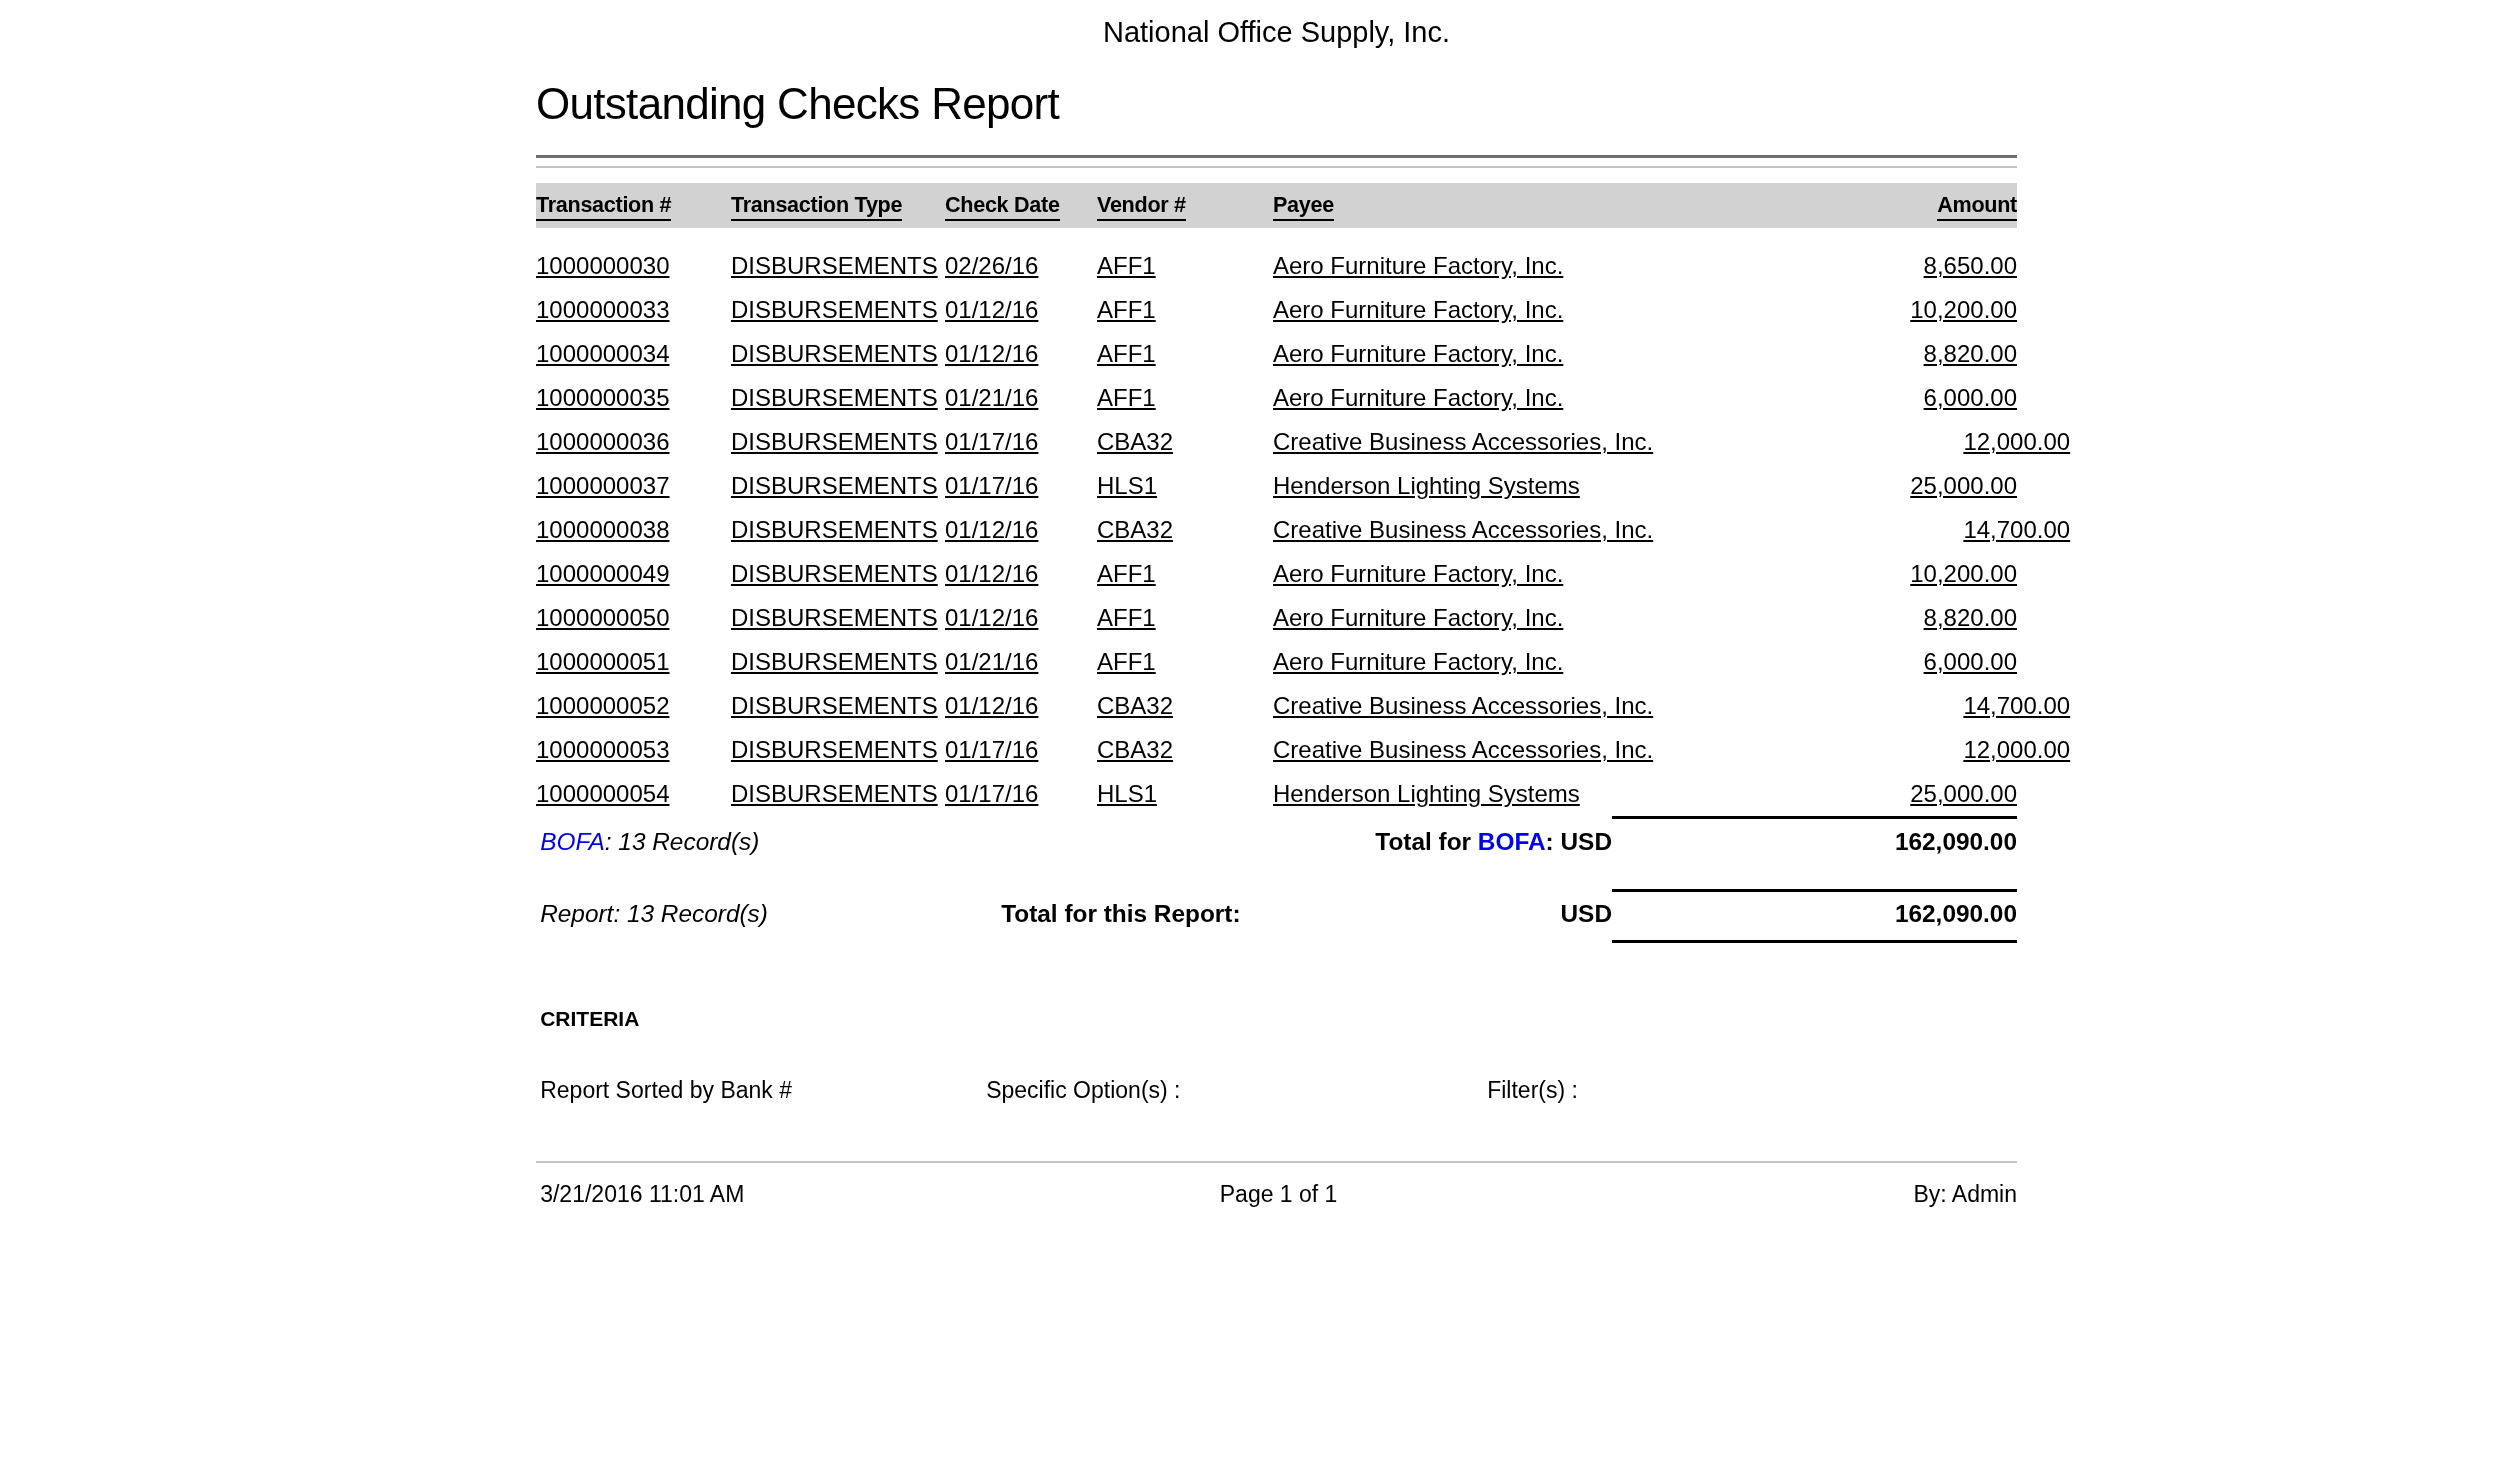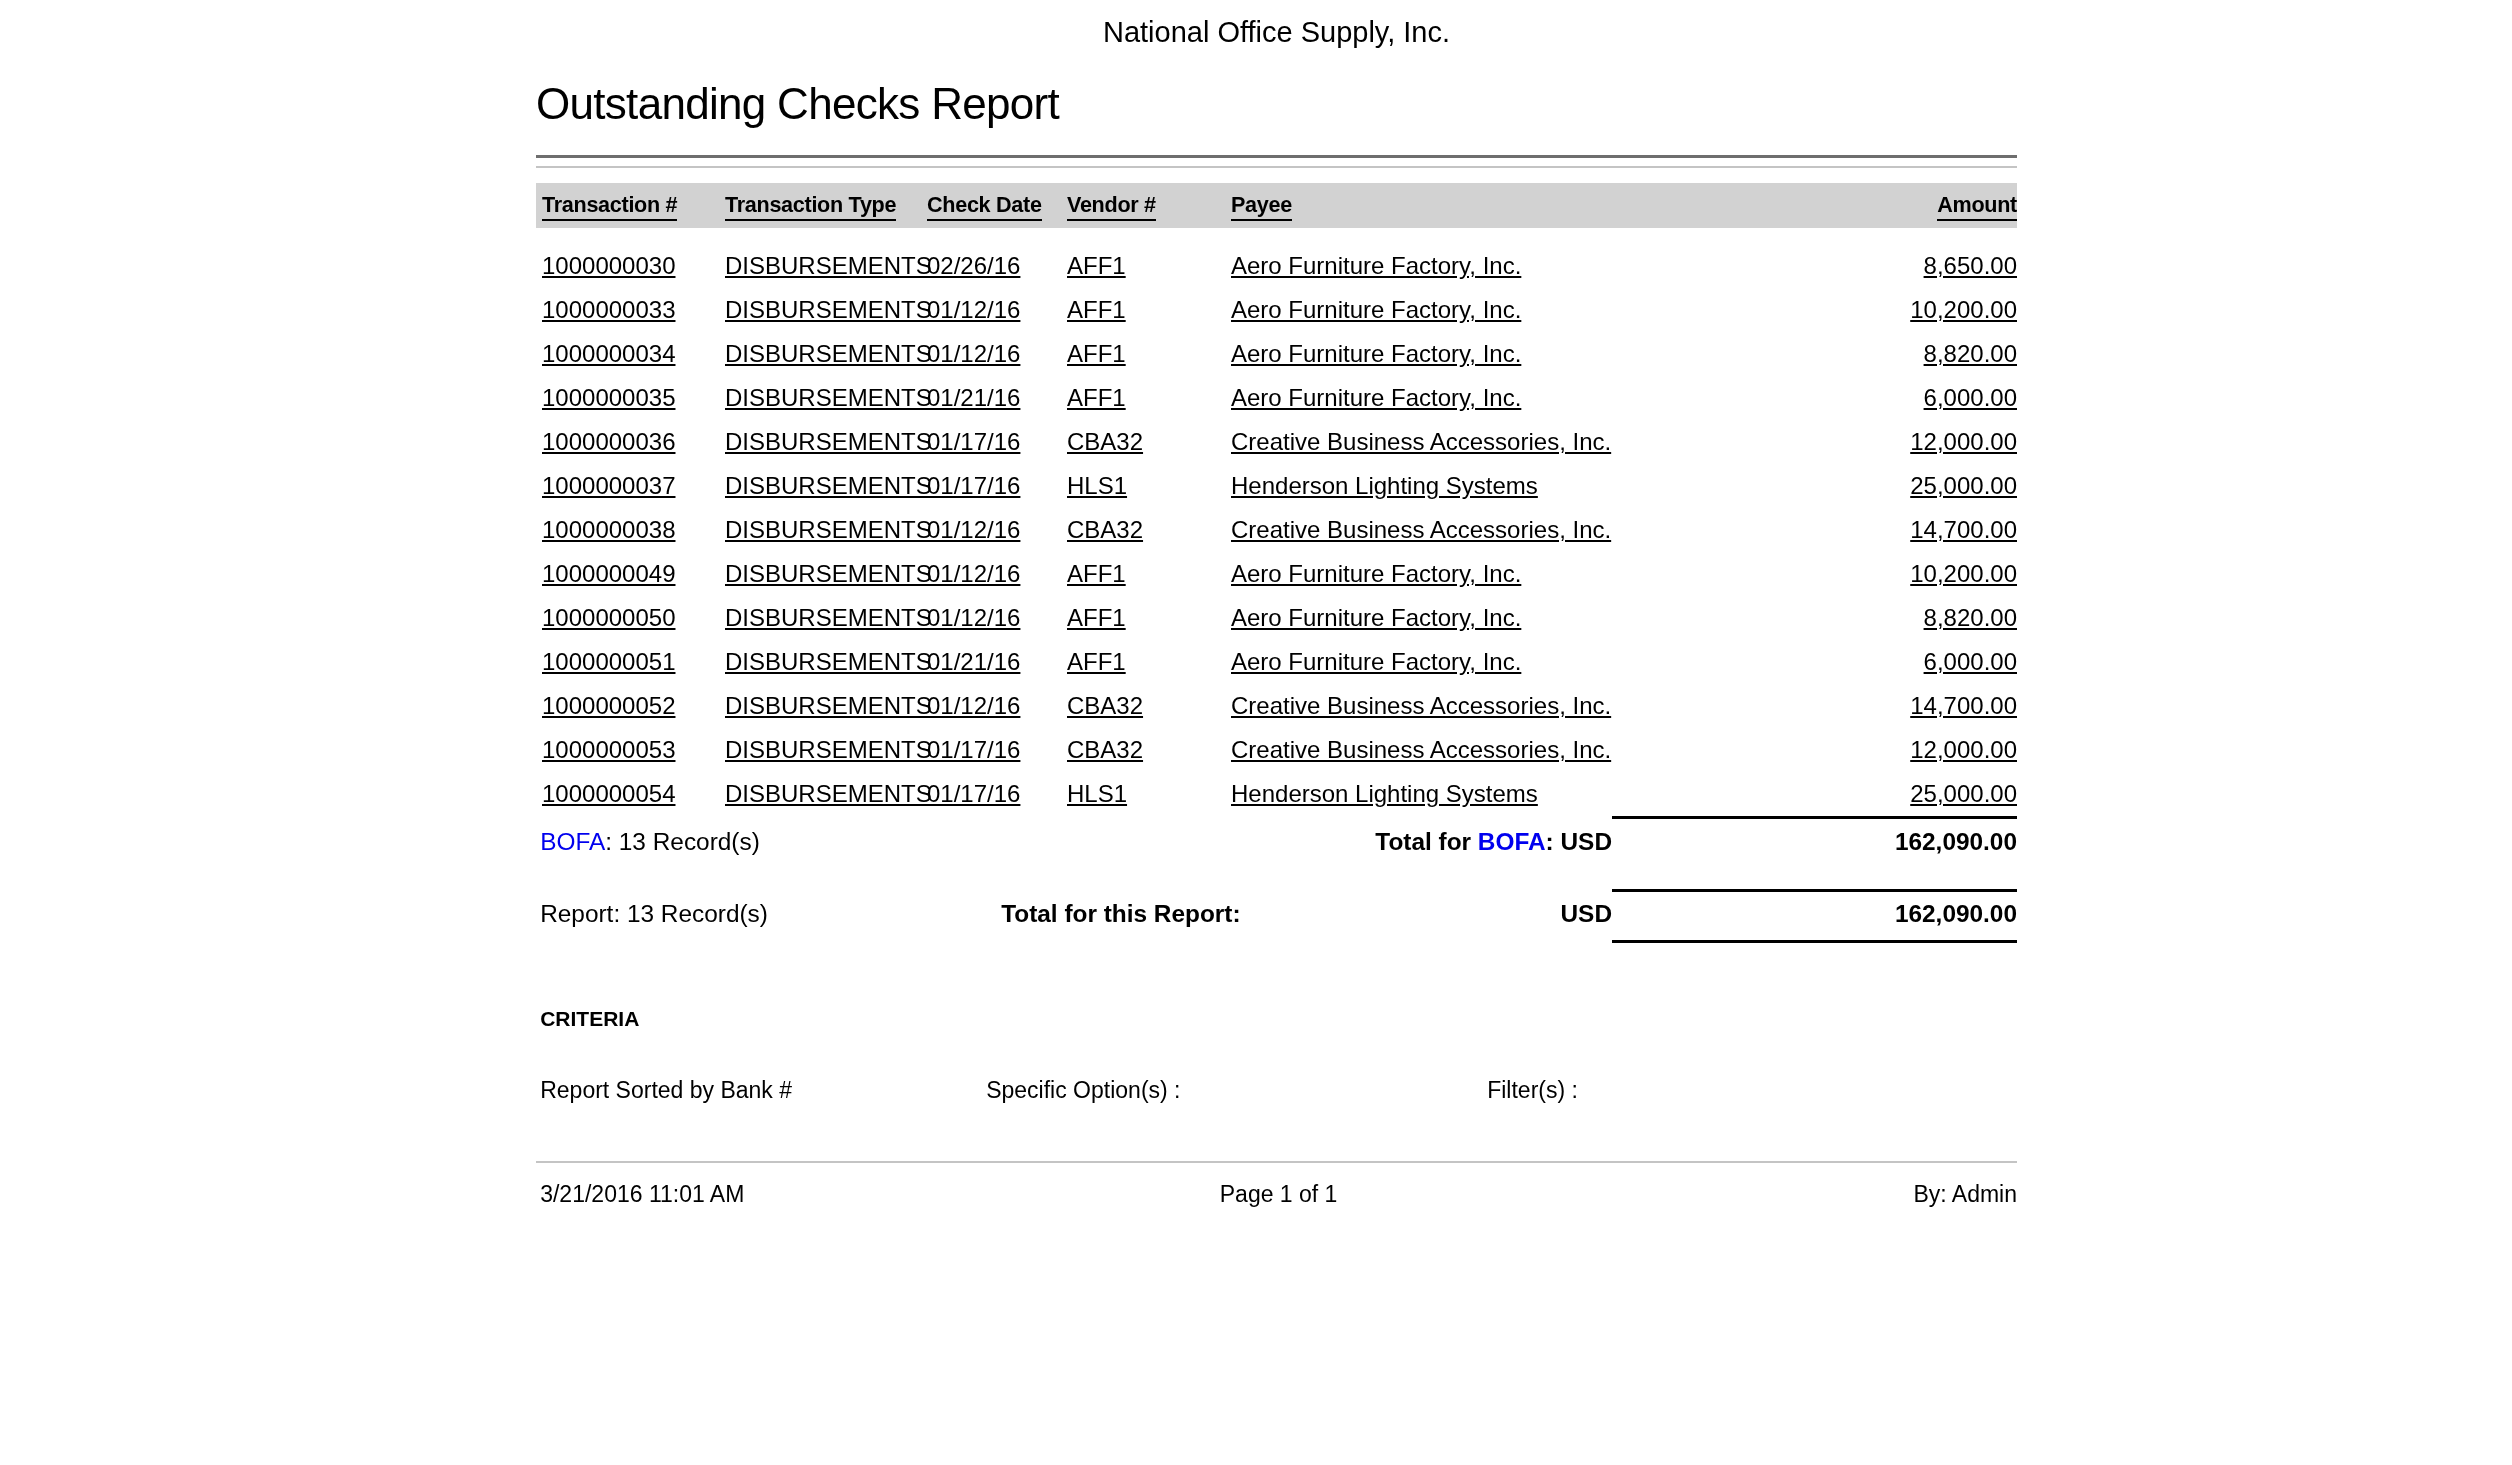--- a/index.html
+++ b/index.html
@@ -29,21 +29,22 @@
     line-height: 67px;
     letter-spacing: -0.7px;
   }
   .rule-wrap { margin-top: 18px; }
   .rule-dark  { border-top: 3.5px solid var(--rule-dark, #6e6e6e); }
   .rule-light { margin-top: 7.7px; border-top: 2.8px solid var(--rule-light, #c4c4c4); }
 
   .grid-cols {
     display: grid;
     grid-template-columns: 183px 202px 140px 164px 1fr 405px;
-    padding-left: 6px;
+    padding-left: 0;
+    gap: 12px;
   }
   .header-band {
     margin-top: 14.7px;
     background: var(--band-gray, #d2d2d2);
     height: 45px;
     align-items: center;
     font-weight: bold;
     font-size: 21.6px;
     letter-spacing: -0.3px;
     white-space: nowrap;
@@ -84,21 +85,21 @@
 
   .total-row {
     display: flex;
     align-items: center;
     margin-top: 5.6px;
     height: 33px;
     font-size: 24.4px;
     padding-left: 4.2px;
     white-space: nowrap;
   }
-  .italic { }
+  .italic { font-style: italic; }
   .bold { font-weight: bold; }
   .blue { color: var(--link-blue, #0000ee); }
   .amount-col {
     width: 405px;
     flex: 0 0 405px;
     text-align: right;
     font-weight: bold;
   }
   .push-right { margin-left: auto; }
   .rt-left { width: 461px; flex: 0 0 461px; }

